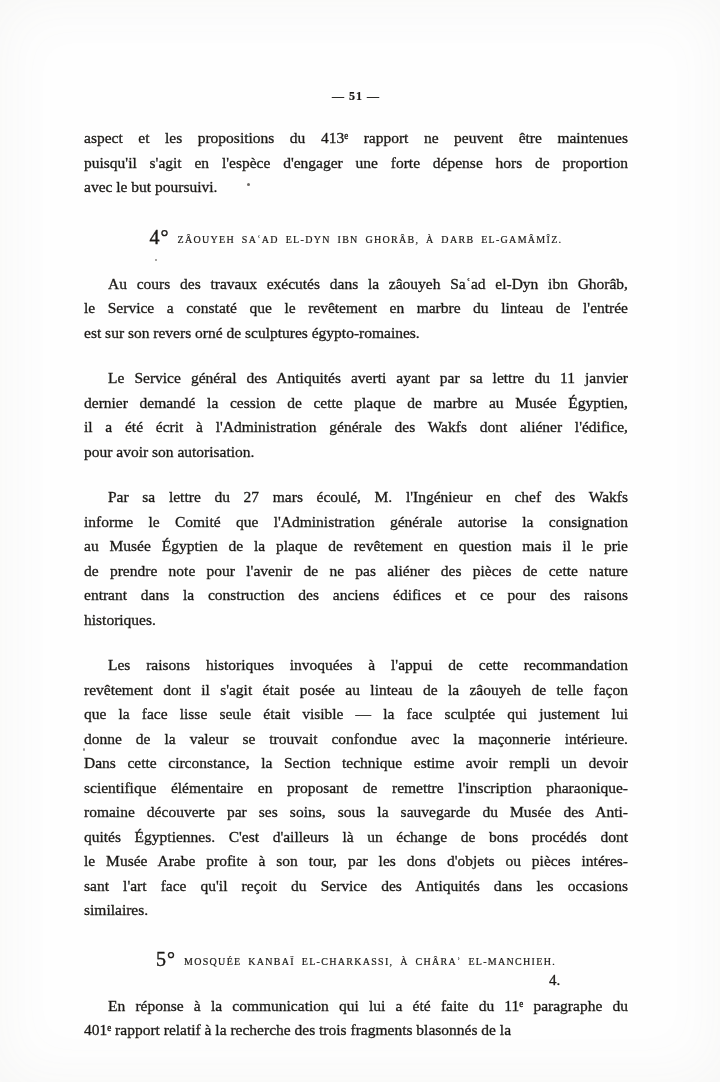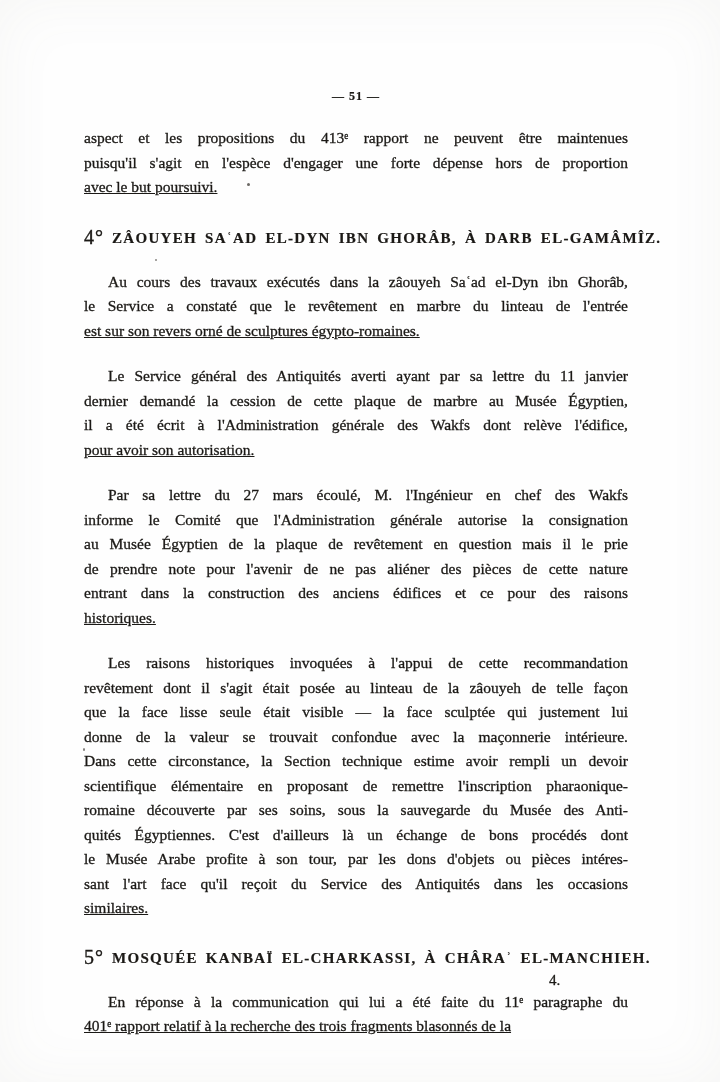--- a/index.html
+++ b/index.html
@@ -41,41 +41,40 @@
   .para { margin: 0; padding: 0; }
   .para.first-para { margin-top: 20px; }
   .para .line {
     text-align: justify;
     text-align-last: justify;
     white-space: normal;
   }
   .para .line.last {
     text-align: justify;
     text-align-last: left;
-    text-decoration: underline;
   }
   .para.indent .line.first { text-indent: 24px; margin-top: 21px; }
   .heading {
     margin: 26px 0 13px 0;
     text-align: center;
     line-height: 22px;
     white-space: nowrap;
   }
   .heading.h2 { margin-top: 25px; }
   .heading .hnum {
     font-size: 20px;
     font-weight: 400;
     letter-spacing: 1px;
     -webkit-text-stroke: 0.4px #1b1916;
     vertical-align: -1px;
     margin-right: 8px;
   }
   .heading .htitle {
-    font-size: 15px;
-    font-weight: 700;
+    font-size: 10px;
+    font-weight: 400;
     letter-spacing: 1.3px;
     word-spacing: 3px;
     -webkit-text-stroke: 0.2px #1b1916;
   }
   .sig {
     position: absolute;
     left: 549px;
     top: 972px;
     font-size: 15px;
     -webkit-text-stroke: 0.3px #1b1916;
@@ -109,21 +108,21 @@
     </div>
 
     <div class="para indent">
         <div class="line first">Au cours des travaux exécutés dans la zâouyeh Saʿad el-Dyn ibn Ghorâb,</div>
         <div class="line">le Service a constaté que le revêtement en marbre du linteau de l'entrée</div>
         <div class="line last">est sur son revers orné de sculptures égypto-romaines.</div>
       </div>
     <div class="para indent">
         <div class="line first">Le Service général des Antiquités averti ayant par sa lettre du 11 janvier</div>
         <div class="line">dernier demandé la cession de cette plaque de marbre au Musée Égyptien,</div>
-        <div class="line">il a été écrit à l'Administration générale des Wakfs dont relève l'édifice,</div>
+        <div class="line">il a été écrit à l'Administration générale des Wakfs dont aliéner l'édifice,</div>
         <div class="line last">pour avoir son autorisation.</div>
       </div>
     <div class="para indent">
         <div class="line first">Par sa lettre du 27 mars écoulé, M. l'Ingénieur en chef des Wakfs</div>
         <div class="line">informe le Comité que l'Administration générale autorise la consignation</div>
         <div class="line">au Musée Égyptien de la plaque de revêtement en question mais il le prie</div>
         <div class="line">de prendre note pour l'avenir de ne pas aliéner des pièces de cette nature</div>
         <div class="line">entrant dans la construction des anciens édifices et ce pour des raisons</div>
         <div class="line last">historiques.</div>
       </div>

